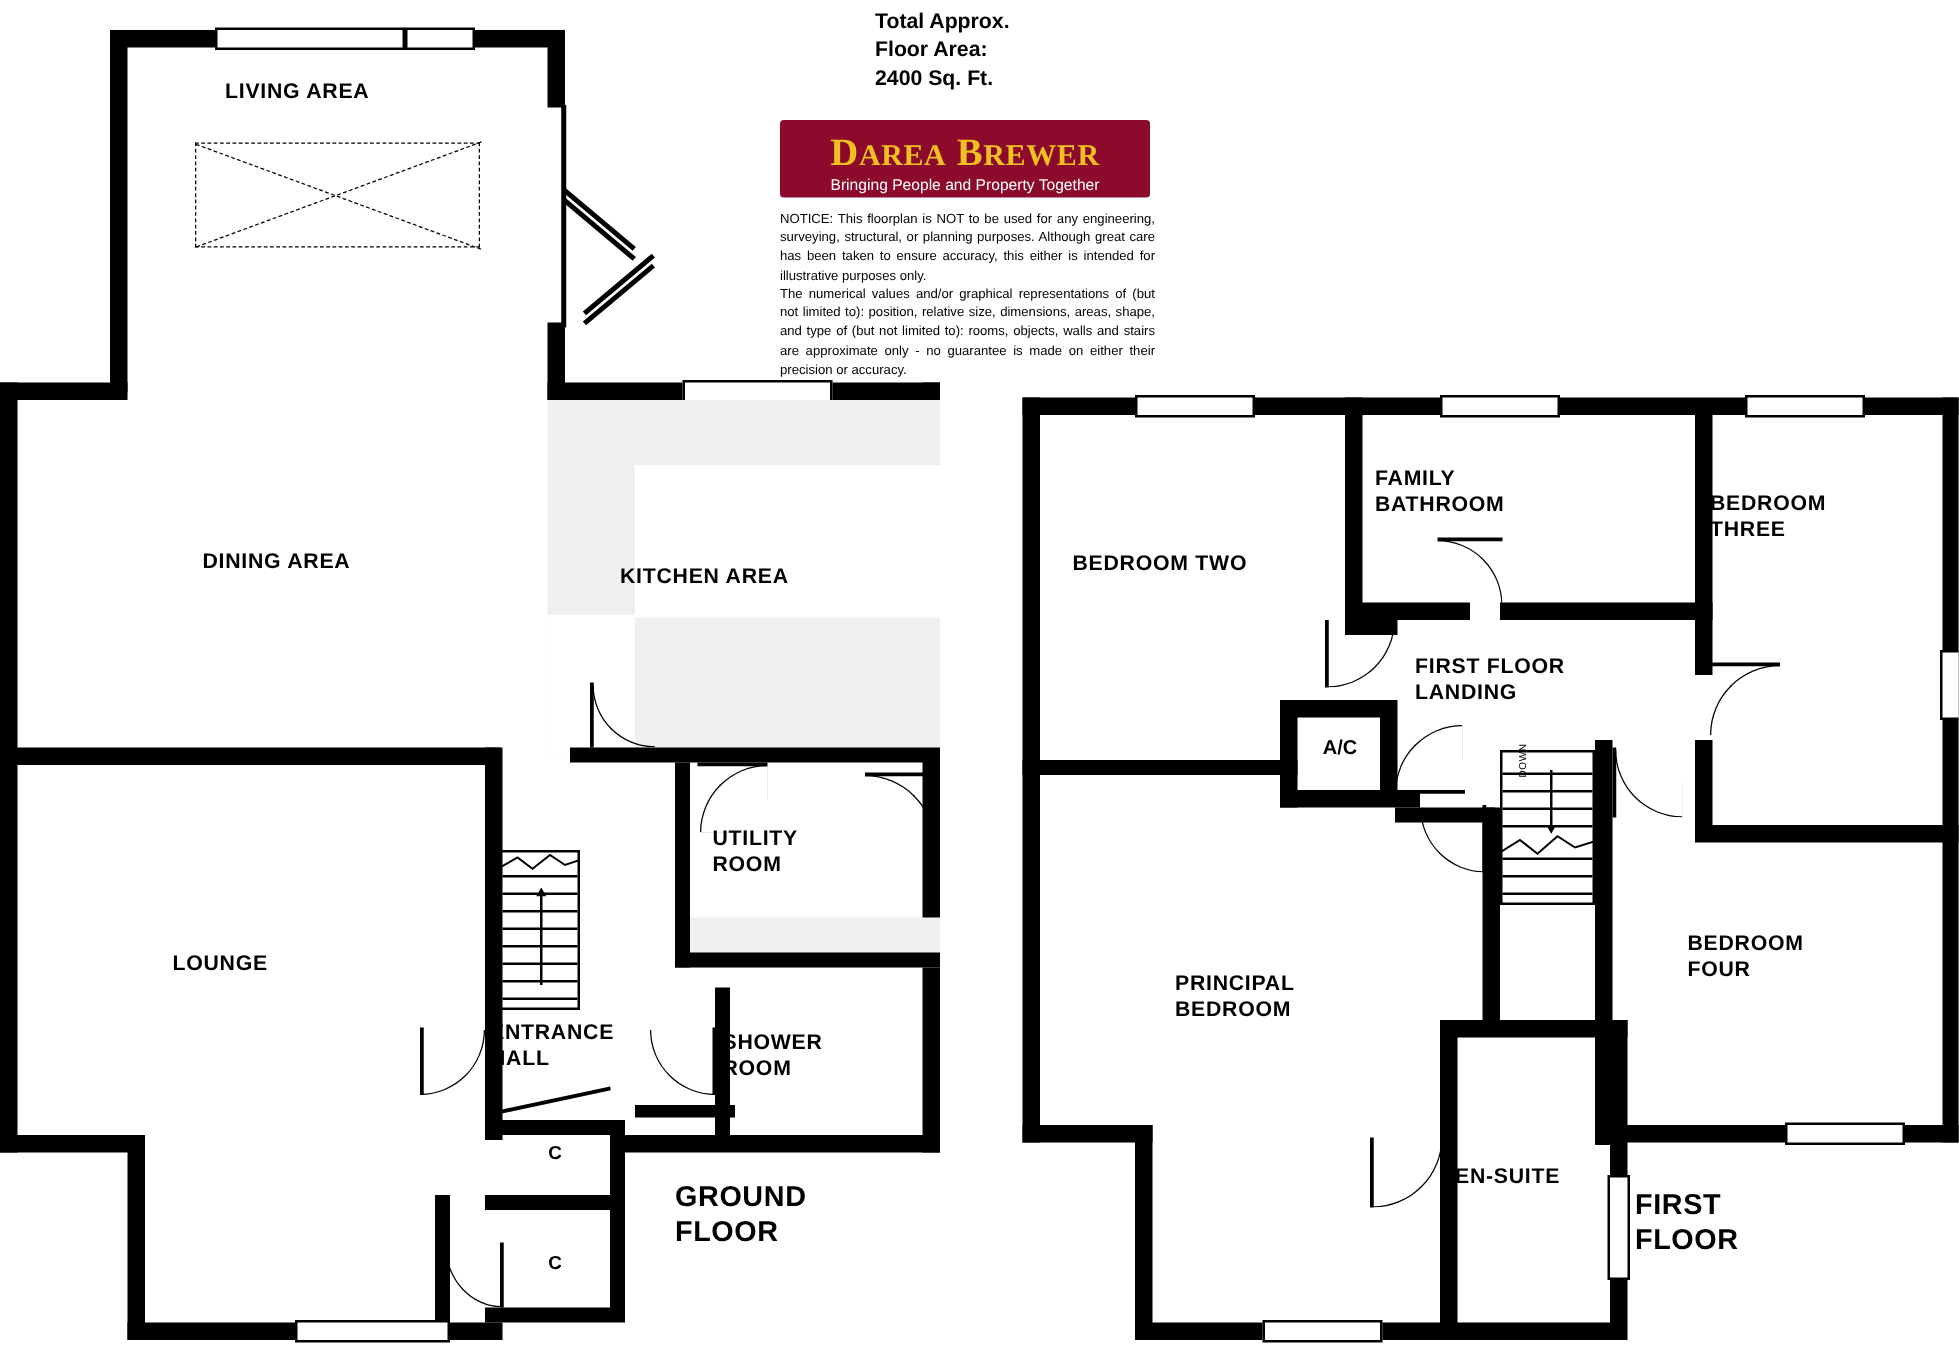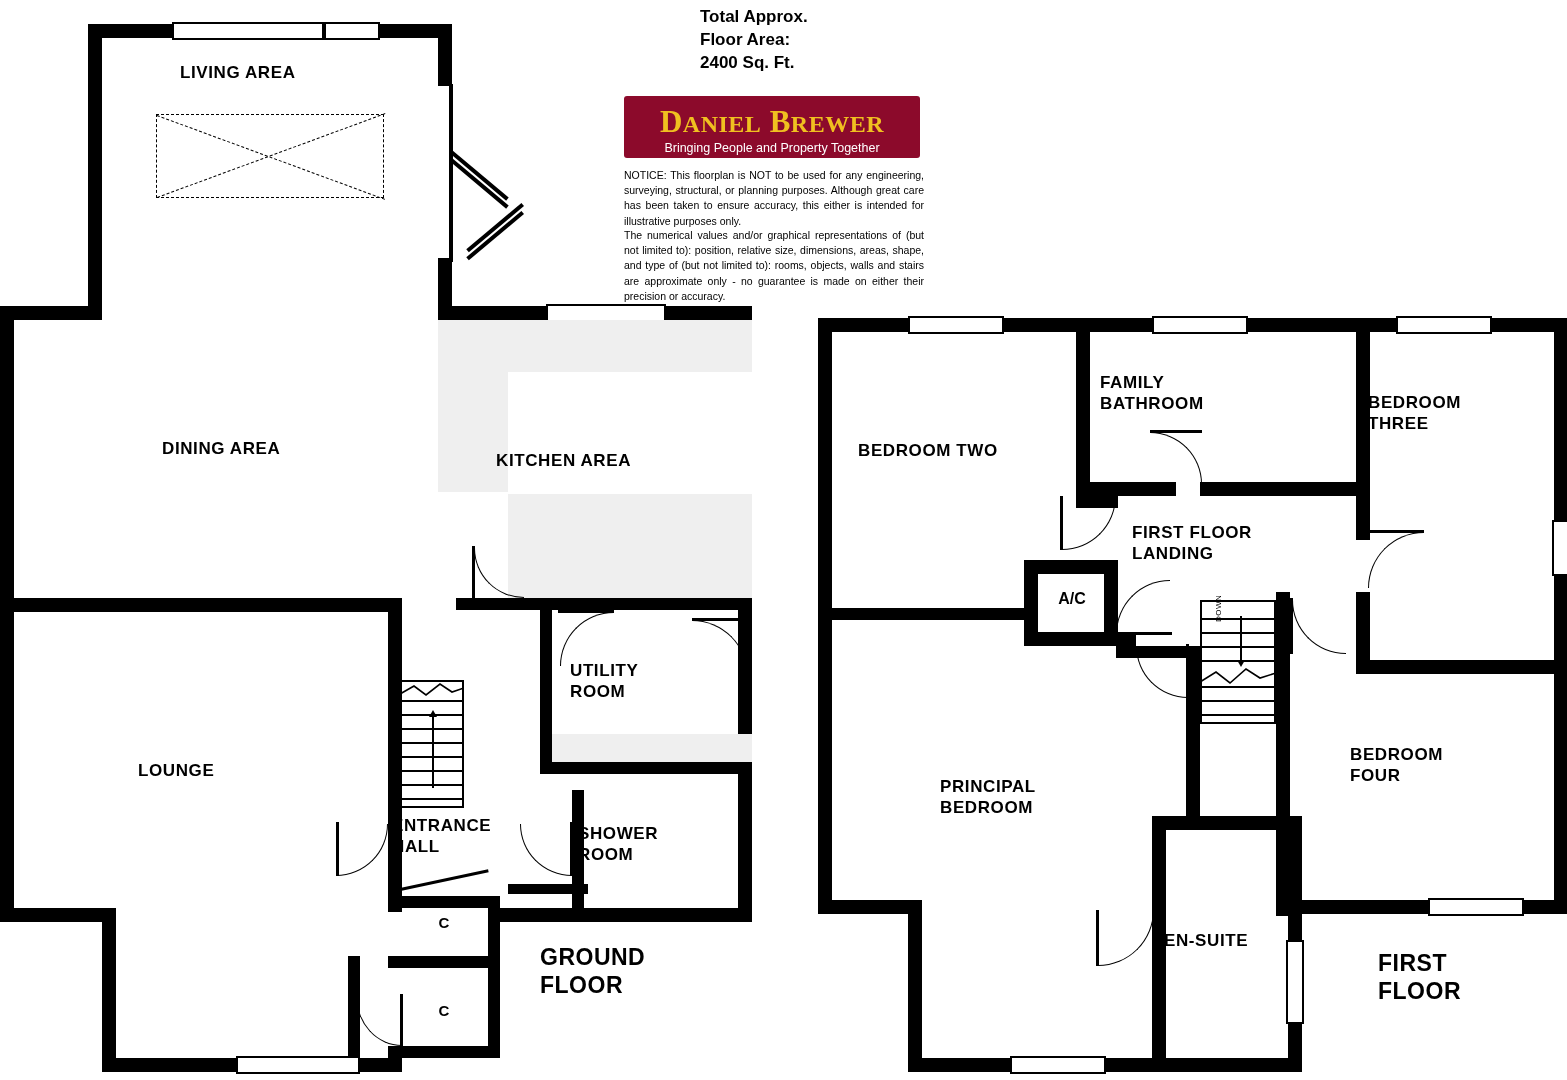--- a/index.html
+++ b/index.html
@@ -171,21 +171,21 @@
 <body>
 
 <div id="stage">
 
   <div class="area-text" style="left:700px; top:6px;">Total Approx.
 Floor Area:
 2400 Sq. Ft.</div>
 
   <div class="logo-box" style="left:624px; top:96px; width:296px; height:62px;">
     <div class="logo-main">
-      <span>D</span><span class="sc">ANIEL</span>&nbsp;<span>B</span><span class="sc">REWER</span>
+      <span>D</span><span class="sc">AREA</span>&nbsp;<span>B</span><span class="sc">REWER</span>
     </div>
     <div class="logo-sub">Bringing People and Property Together</div>
   </div>
 
   <div class="notice" style="left:624px; top:168px; width:300px;">NOTICE: This floorplan is NOT to be used for any engineering, surveying, structural, or planning purposes. Although great care has been taken to ensure accuracy, this either is intended for illustrative purposes only.</div>
   <div class="notice" style="left:624px; top:228px; width:300px;">The numerical values and/or graphical representations of (but not limited to): position, relative size, dimensions, areas, shape, and type of (but not limited to): rooms, objects, walls and stairs are approximate only - no guarantee is made on either their precision or accuracy.</div>
 
   <div>
 
     <div class="wall" style="left:88px; top:24px; width:364px; height:14px;"></div>
@@ -375,17 +375,17 @@
 THREE</div>
     <div class="room-label" style="left:1132px; top:522px; width:192px;">FIRST FLOOR
 LANDING</div>
     <div class="small-label" style="left:1032px; top:590px; width:80px; font-size:16px;">A/C</div>
     <div class="room-label" style="left:940px; top:776px; width:190px;">PRINCIPAL
 BEDROOM</div>
     <div class="room-label" style="left:1350px; top:744px; width:170px;">BEDROOM
 FOUR</div>
     <div class="room-label" style="left:1164px; top:930px; width:126px;">EN-SUITE</div>
 
-    <div class="floor-label" style="left:1378px; top:950px; width:170px;">FIRST
+    <div class="floor-label" style="left:1308px; top:950px; width:170px;">FIRST
 FLOOR</div>
   </div>
 
 </div>
 
 </body></html>

